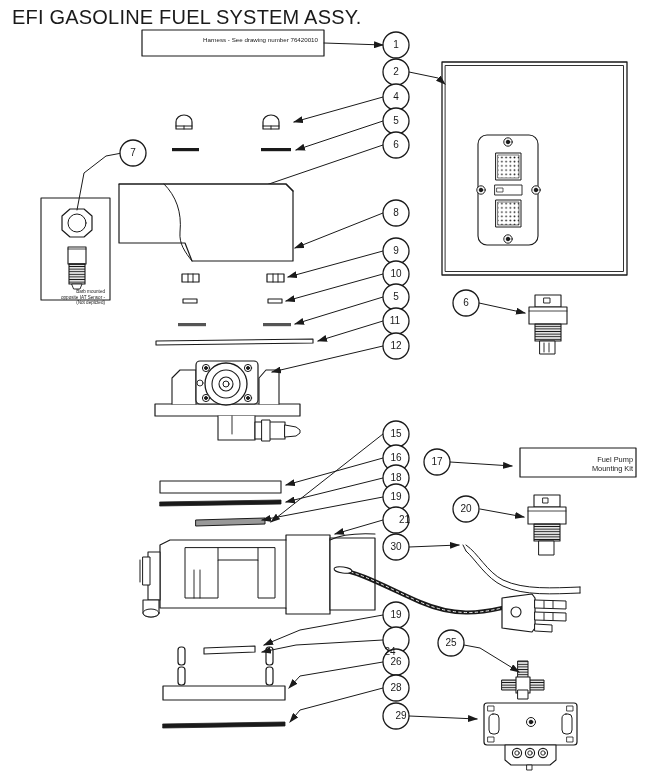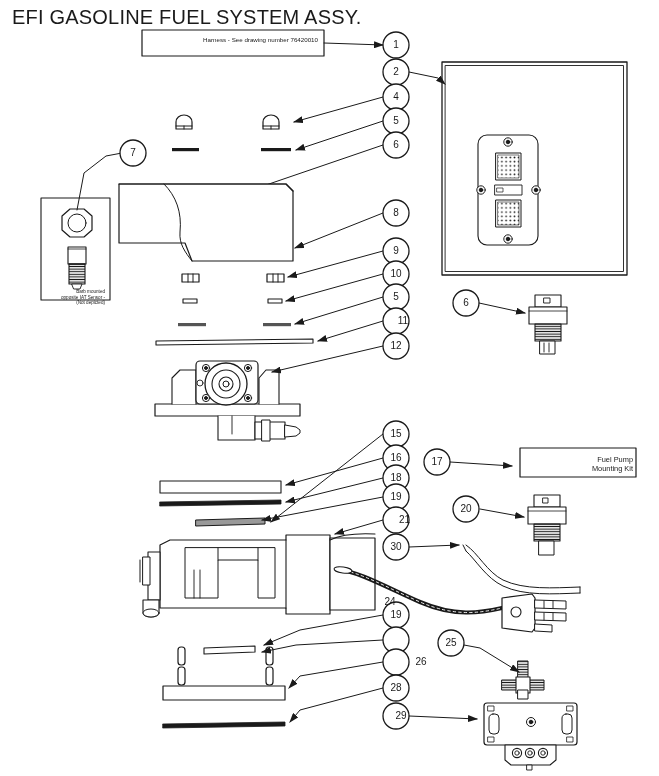--- a/index.html
+++ b/index.html
@@ -431,33 +431,33 @@
   <div id="balloon-text-layer">
       <div class="balloon-num" style="left: 383px; top: 38.5px; width: 26px;">1</div>
       <div class="balloon-num" style="left: 383px; top: 65.5px; width: 26px;">2</div>
       <div class="balloon-num" style="left: 383px; top: 90.5px; width: 26px;">4</div>
       <div class="balloon-num" style="left: 383px; top: 114.5px; width: 26px;">5</div>
       <div class="balloon-num" style="left: 383px; top: 138.5px; width: 26px;">6</div>
       <div class="balloon-num" style="left: 383px; top: 206.5px; width: 26px;">8</div>
       <div class="balloon-num" style="left: 383px; top: 244.5px; width: 26px;">9</div>
       <div class="balloon-num" style="left: 383px; top: 267.5px; width: 26px;">10</div>
       <div class="balloon-num" style="left: 383px; top: 290.5px; width: 26px;">5</div>
-      <div class="balloon-num" style="left: 383px; top: 314.5px; width: 24px; padding-left: 8px;">11</div>
+      <div class="balloon-num" style="left: 383px; top: 314.5px; width: 24px;">11</div>
       <div class="balloon-num" style="left: 383px; top: 339.5px; width: 26px;">12</div>
       <div class="balloon-num" style="left: 120px; top: 146.5px; width: 26px;">7</div>
       <div class="balloon-num" style="left: 453px; top: 296.5px; width: 26px;">6</div>
       <div class="balloon-num" style="left: 383px; top: 427.5px; width: 26px;">15</div>
       <div class="balloon-num" style="left: 383px; top: 451.5px; width: 26px;">16</div>
       <div class="balloon-num" style="left: 383px; top: 471.5px; width: 26px;">18</div>
       <div class="balloon-num" style="left: 383px; top: 490.5px; width: 26px;">19</div>
       <div class="balloon-num" style="left: 383px; top: 513.5px; width: 43px;">21</div>
       <div class="balloon-num" style="left: 383px; top: 540.5px; width: 26px;">30</div>
       <div class="balloon-num" style="left: 424px; top: 455.5px; width: 26px;">17</div>
       <div class="balloon-num" style="left: 453px; top: 502.5px; width: 26px;">20</div>
       <div class="balloon-num" style="left: 383px; top: 608.5px; width: 26px;">19</div>
-      <div class="balloon-num" style="left: 383px; top: 596px; width: 14px;">24</div>
-      <div class="balloon-num" style="left: 383px; top: 655.5px; width: 26px; padding-left: 25px;">26</div>
+      <div class="balloon-num" style="left: 383px; top: 646px; width: 14px;">24</div>
+      <div class="balloon-num" style="left: 383px; top: 655.5px; width: 26px;">26</div>
       <div class="balloon-num" style="left: 383px; top: 681.5px; width: 26px;">28</div>
       <div class="balloon-num" style="left: 383px; top: 709.5px; width: 36px;">29</div>
       <div class="balloon-num" style="left: 438px; top: 636.5px; width: 26px;">25</div>
     </div>
 
 </div>
 
 </body></html>

